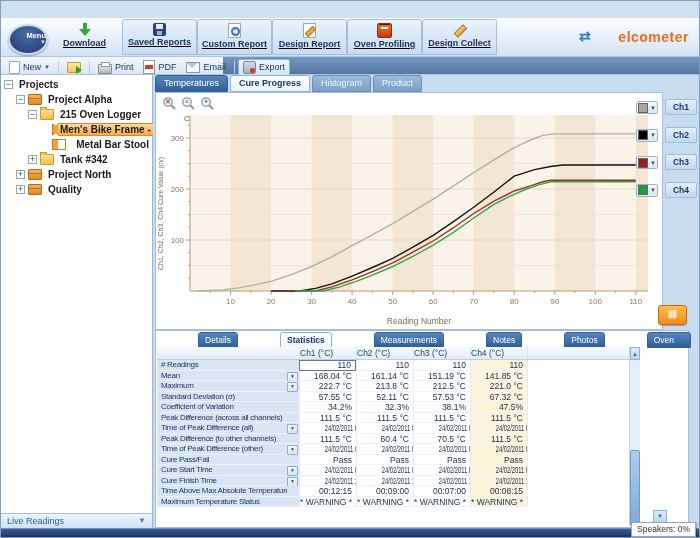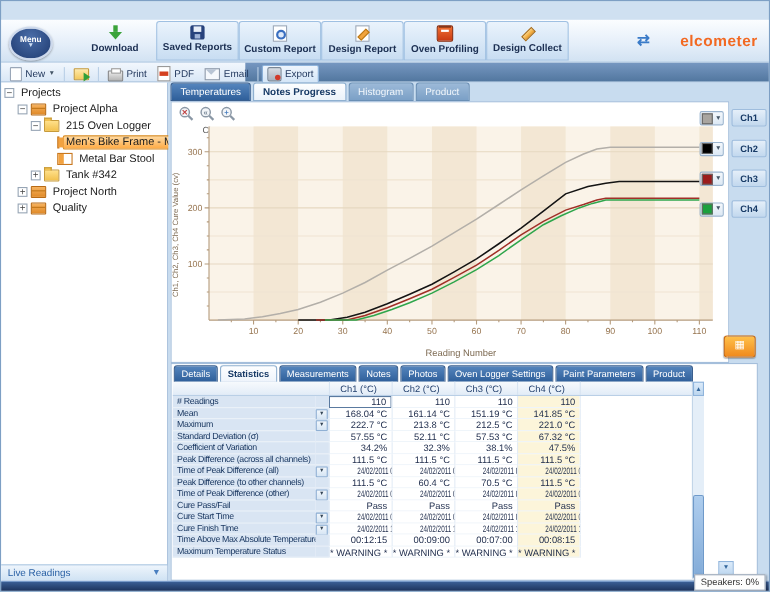--- a/index.html
+++ b/index.html
@@ -5,24 +5,24 @@
   html,body{margin:0;padding:0;background:#9db8d6;font-family:"Liberation Sans",sans-serif;}
   #window{position:relative;width:700px;height:538px;background:#cfe0f1;border:1px solid #7d9fc4;box-sizing:border-box;overflow:hidden;}
   
   .titlebar{position:absolute;left:0;top:0;width:100%;height:17px;background:linear-gradient(#8fb3e0,#5581bd 55%,#44699f);border-bottom:1px solid #39598b;box-sizing:border-box;}
   .titlebar .app-icon{position:absolute;left:4px;top:3px;width:10px;height:10px;background:linear-gradient(#ffb05a,#e05a1a);border:1px solid #8a3a10;border-radius:2px;}
   .titlebar .title-text{position:absolute;left:20px;top:2px;font-size:9px;color:#fff;text-shadow:0 1px 1px #2a4a7a;}
   .win-controls{position:absolute;right:4px;top:3px;display:flex;gap:3px;}
   .win-btn{width:14px;height:10px;font-size:8px;line-height:9px;text-align:center;color:#e8f0fb;background:rgba(255,255,255,.12);border:1px solid rgba(230,240,255,.4);border-radius:2px;}
   
   .ribbon{position:absolute;left:0;top:17px;width:100%;height:39px;background:linear-gradient(#fbfdff,#e4eef9 60%,#d2e2f2);border-bottom:1px solid #aec7e0;box-sizing:border-box;}
-  .menu-btn{position:absolute;left:7px;top:6px;width:36px;height:27px;border-radius:50%;background:radial-gradient(circle at 50% 30%,#4a6da8,#1e3a70);border:2px solid #cdd9ec;box-shadow:0 1px 2px rgba(0,0,0,.35);text-align:center;color:#fff;}
+  .menu-btn{position:absolute;left:7px;top:6px;width:36px;height:27px;border-radius:50%;background:radial-gradient(circle at 50% 30%,#4a6da8,#1e3a70);border:2px solid #cdd9ec;box-shadow:0 1px 2px rgba(0,0,0,.35);text-align:right;color:#fff;}
   .menu-btn .menu-label{display:block;font-size:7.5px;font-weight:bold;margin-top:5px;}
   .menu-btn .menu-caret{display:block;font-size:6px;line-height:5px;color:#cfe0f5;}
-  .ribbon-tabs{position:absolute;left:66px;top:1px;height:37px;display:flex;}
+  .ribbon-tabs{position:absolute;left:46px;top:1px;height:37px;display:flex;text-decoration:underline;}
   .ribbon-tab{width:75px;height:36px;text-align:center;border-radius:3px 3px 0 0;box-sizing:border-box;padding-top:2px;}
   .ribbon-tab.tinted{background:linear-gradient(#eaf3fc,#c8ddf2);border:1px solid #9fc0e2;}
   .ribbon-tab-label{display:block;font-size:9px;font-weight:bold;color:#1c2f52;margin-top:1px;}
   .ribbon-overflow{position:absolute;left:578px;top:10px;font-size:14px;font-weight:bold;color:#3a7bc8;}
   .brand{position:absolute;right:10px;top:11px;font-size:14px;color:#f26922;letter-spacing:.5px;font-weight:bold;}
   
   .icon{display:inline-block;position:relative;vertical-align:middle;}
   .ribbon-tab .icon{display:block;margin:1px auto 0;width:16px;height:15px;}
   .download-icon::before{content:"";position:absolute;left:6px;top:1px;width:4px;height:6px;background:#3aa33a;}
   .download-icon::after{content:"";position:absolute;left:2px;top:7px;border-left:6px solid transparent;border-right:6px solid transparent;border-top:7px solid #3aa33a;}
@@ -55,21 +55,21 @@
   .pdf-icon::before{content:"";position:absolute;left:1px;top:4px;right:1px;height:4px;background:#d44020;}
   .email-icon{width:12px;height:9px;background:#f5f8fc;border:1px solid #8a97a8;}
   .email-icon::before{content:"";position:absolute;left:0;top:0;border-left:5px solid transparent;border-right:5px solid transparent;border-top:5px solid #b8c4d4;}
   .export-icon{width:11px;height:11px;background:linear-gradient(#d8dde4,#a9b2be);border:1px solid #7a8694;border-radius:2px;}
   .export-icon::after{content:"";position:absolute;right:0px;bottom:0px;width:5px;height:5px;background:#d23a2a;border-radius:50%;}
   
   .leftpanel{position:absolute;left:0;top:74px;width:152px;height:453px;background:#fff;border-right:1px solid #9ab6d6;box-sizing:border-box;}
   .tree{position:absolute;left:0;top:2px;right:0;}
   .tree-row{height:15px;display:flex;align-items:center;font-size:10px;color:#1a1a1a;white-space:nowrap;}
   .exp{flex:0 0 9px;width:9px;height:9px;border:1px solid #97a5b5;background:#fff;font-size:9px;line-height:7px;text-align:center;color:#444;margin-right:3px;box-sizing:border-box;}
-  .tree-label{padding:0 3px;border-radius:2px;}
+  .tree-label{padding:0 3px;border-radius:2px;font-weight:bold;}
   .tree-label.selected{background:linear-gradient(#ffd9a0,#ffab45);border:1px solid #d98a1f;padding:0 2px;}
   .crate-icon{width:12px;height:9px;background:linear-gradient(#f6b25e,#e08a28);border:1px solid #b86a14;border-radius:1px;margin-right:3px;}
   .crate-icon::before{content:"";position:absolute;left:0;top:3px;right:0;height:1px;background:#c07618;}
   .folder-icon{width:12px;height:9px;background:linear-gradient(#ffe08a,#f2c14e);border:1px solid #c79b3b;border-radius:0 1px 1px 1px;margin-right:3px;}
   .folder-icon::before{content:"";position:absolute;left:-1px;top:-3px;width:5px;height:2px;background:#f2c14e;border:1px solid #c79b3b;border-bottom:none;}
   .part-icon{width:12px;height:9px;background:#fff;border:1px solid #c87820;margin-right:3px;}
   .part-icon::before{content:"";position:absolute;left:0;top:0;width:5px;height:9px;background:#f2a240;}
   .live-bar{position:absolute;left:0;bottom:0;width:100%;height:15px;background:linear-gradient(#eef5fc,#cfe2f3);border-top:1px solid #a5c3e0;box-sizing:border-box;}
   .live-bar .live-text{position:absolute;left:6px;top:2px;font-size:9px;color:#2a61a5;}
   .live-bar .live-caret{position:absolute;right:6px;top:2px;font-size:8px;color:#4a7fc0;}
@@ -94,25 +94,25 @@
   .swatches{position:absolute;right:2px;top:8px;width:24px;}
   .swatch-btn{width:22px;height:13px;margin-bottom:14.5px;background:linear-gradient(#f4f8fc,#dce8f4);border:1px solid #9ab4cf;border-radius:2px;display:flex;align-items:center;box-sizing:border-box;padding:0 1px;}
   .swatch-color{width:11px;height:8px;border:1px solid #666;}
   .swatch-caret{font-size:6px;color:#456;margin-left:2px;}
   .legend-labels{position:absolute;left:512px;top:24px;width:34px;}
   .legend-label{width:32px;height:16px;line-height:15px;margin-bottom:11.5px;text-align:center;font-size:8.5px;font-weight:bold;color:#173a66;background:linear-gradient(#e5eff9,#c2d8ee);border:1px solid #9fbddd;border-radius:2px;box-sizing:border-box;}
   .orange-btn{position:absolute;left:505px;top:230px;width:27px;height:18px;background:linear-gradient(#ffc04a,#f08a1e);border:1px solid #c96a10;border-radius:3px;color:#fff;font-size:10px;line-height:16px;text-align:center;box-shadow:0 1px 1px rgba(0,0,0,.25);}
   
   .bottompanel{position:absolute;left:2px;top:255px;width:534px;height:198px;background:#fff;border:1px solid #a4bedb;box-sizing:border-box;}
   .detailtabs{position:absolute;left:2px;top:1px;height:15px;display:flex;gap:2px;}
-  .dtab{height:14px;line-height:14px;padding:0 6px;font-size:8.5px;border-radius:3px 3px 0 0;border:1px solid #3a5f8e;background:linear-gradient(#5585bd,#2f5f9a);color:#fff;}
+  .dtab{height:14px;line-height:14px;padding:0 6px;font-size:8.5px;border-radius:3px 3px 0 0;border:1px solid #3a5f8e;background:linear-gradient(#5585bd,#2f5f9a);color:#fff;margin-left:40px;}
   .dtab.active{background:linear-gradient(#fdfeff,#eef4fb);color:#173a66;font-weight:bold;border-color:#8fb0d0;}
   .grid{position:absolute;left:1px;top:16px;width:472px;bottom:1px;}
   .grid-header{display:flex;height:13px;background:linear-gradient(#f7fafd,#e2ecf7);border-bottom:1px solid #b9cfe6;box-sizing:border-box;}
-  .gh-cell{font-size:8.5px;color:#23406e;text-align:center;padding-right:4px;line-height:12px;box-sizing:border-box;border-left:1px solid #d7e4f2;}
+  .gh-cell{font-size:8.5px;color:#23406e;text-align:left;padding-right:4px;line-height:12px;box-sizing:border-box;border-left:1px solid #d7e4f2;}
   .grid-row{display:flex;height:10.5px;}
   .g-label{flex:0 0 130px;background:#d9e5f3;font-size:8px;letter-spacing:-.3px;color:#16345e;line-height:10.5px;padding-left:4px;box-sizing:border-box;white-space:nowrap;overflow:hidden;border-bottom:1px solid #eaf1f8;}
   .g-dd{flex:0 0 12px;background:#d9e5f3;border-bottom:1px solid #eaf1f8;position:relative;}
   .g-dd .dd-btn{position:absolute;right:1px;top:1px;width:9px;height:8px;background:linear-gradient(#f2f7fc,#d6e5f4);border:1px solid #8fb0d4;border-radius:1px;font-size:5px;line-height:7px;text-align:center;color:#345;}
   .g-val{flex:0 0 57px;background:#fff;font-size:8.5px;color:#1c2a4a;text-align:right;line-height:10.5px;padding-right:4px;box-sizing:border-box;border-left:1px solid #e3ecf6;border-bottom:1px solid #eef4fa;white-space:nowrap;overflow:hidden;}
   .g-val.ch4{background:#fcf5da;}
   .g-val.focus{background:#fff;border:1px solid #5a7aa0;line-height:8.5px;}
   .g-val .squeeze{display:inline-block;transform:scaleX(.68);transform-origin:100% 50%;}
   .g-fill{flex:1;background:#fff;border-left:1px solid #e3ecf6;}
   .vscroll{position:absolute;left:473px;top:16px;width:11px;bottom:1px;background:#e4eef8;border-left:1px solid #c2d5e8;box-sizing:border-box;}
@@ -210,21 +210,21 @@
         </div>
         <div class="tree-row" style="padding-left: 27px;">
           <span class="exp">−</span>
           <span class="icon folder-icon"></span>
           <span class="tree-label">215 Oven Logger</span>
         </div>
         <div class="tree-row" style="padding-left: 51px;">
           <span class="icon part-icon"></span>
           <span class="tree-label selected">Men's Bike Frame - MSCF26</span>
         </div>
-        <div class="tree-row" style="padding-left: 51px;">
+        <div class="tree-row" style="padding-left: 51px; justify-content: space-between;">
           <span class="icon part-icon"></span>
           <span class="tree-label">Metal Bar Stool</span>
         </div>
         <div class="tree-row" style="padding-left: 27px;">
           <span class="exp">+</span>
           <span class="icon folder-icon"></span>
           <span class="tree-label">Tank #342</span>
         </div>
         <div class="tree-row" style="padding-left: 15px;">
           <span class="exp">+</span>
@@ -239,21 +239,21 @@
       </div>
     <div class="live-bar">
       <span class="live-text">Live Readings</span>
       <span class="live-caret">▼</span>
     </div>
   </div>
 
   <div class="main">
     <div class="viewtabs">
         <div class="vtab solid">Temperatures</div>
-        <div class="vtab active">Notes Progress</div>
+        <div class="vtab active">Cure Progress</div>
         <div class="vtab faded">Histogram</div>
         <div class="vtab faded">Product</div>
       </div>
 
     <div class="chartpanel">
       <div class="chart-tools">
           <span>
             <svg width="15" height="15">
               <circle cx="6" cy="6" r="4.2" fill="#f2f5f8" stroke="#8a97a5" stroke-width="1.3"></circle>
               <line x1="9.2" y1="9.2" x2="13" y2="13" stroke="#8a97a5" stroke-width="2"></line>

